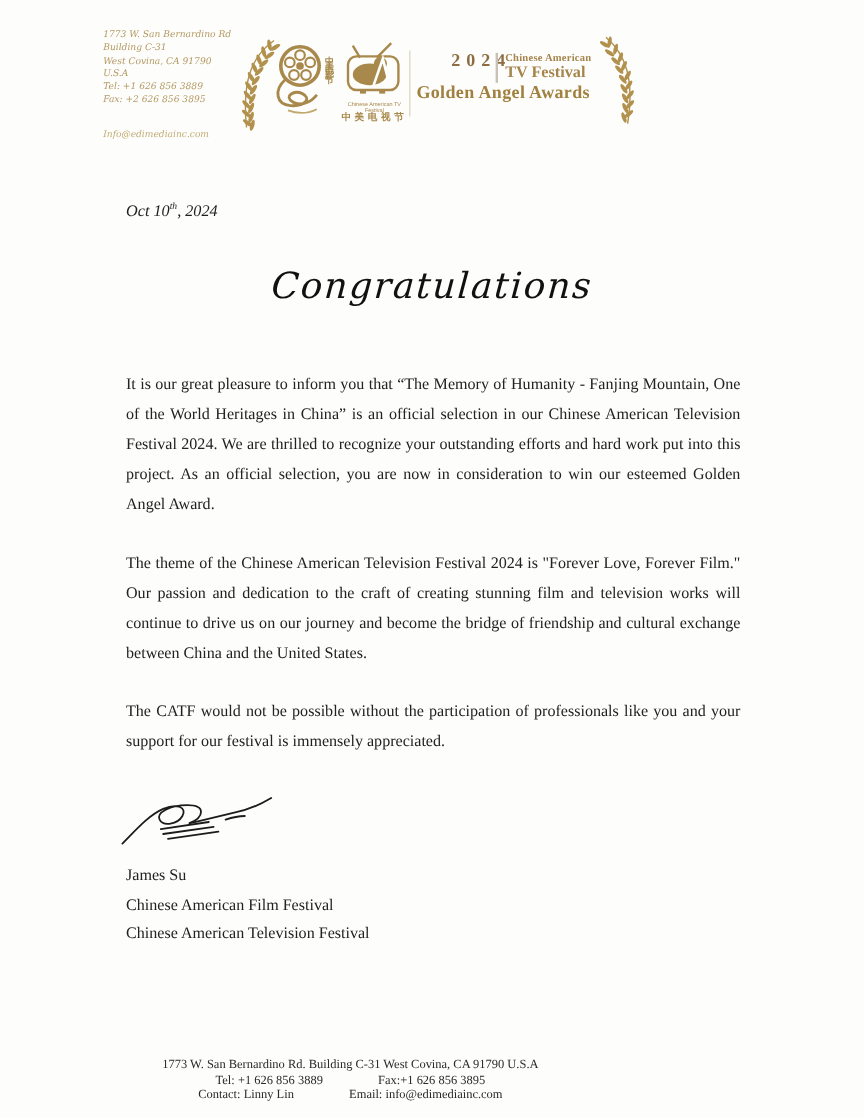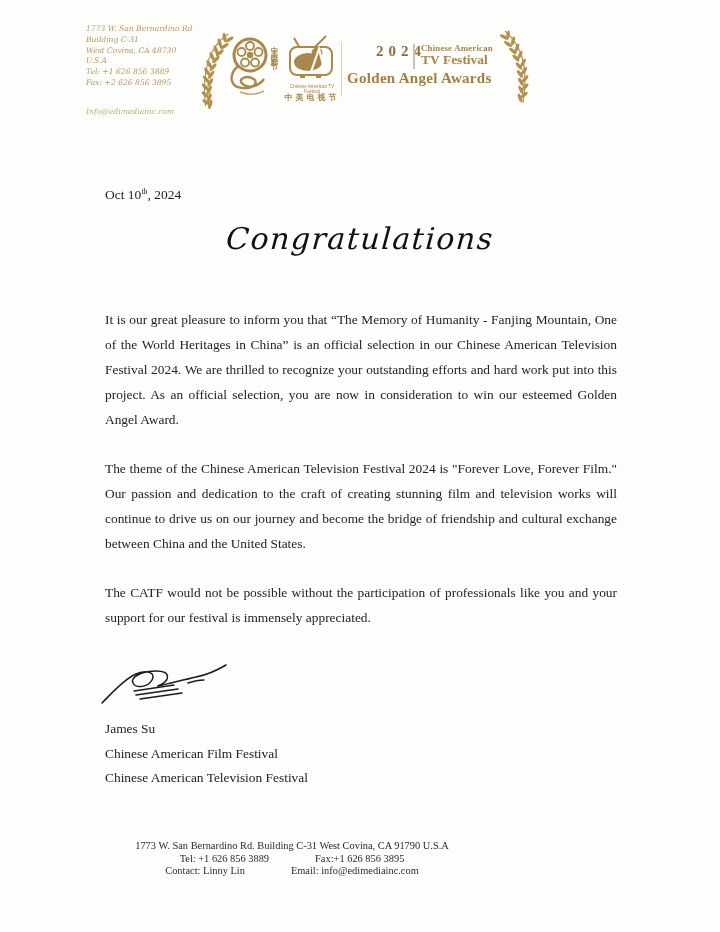--- a/index.html
+++ b/index.html
@@ -43,52 +43,52 @@
   .fest2{
     position:absolute;left:421px;top:52px;
     font-size:13.5px;font-weight:bold;color:#a5854b;
   }
   .award{
     position:absolute;left:347px;top:70px;
     font-size:15px;font-weight:bold;color:#a0813f;letter-spacing:0.3px;
   }
   .laurel-r{position:absolute;left:497px;top:27px;}
   
-  .date{position:absolute;left:105px;top:187px;font-size:13.5px;}
+  .date{position:absolute;left:105px;top:168px;font-size:13.5px;font-style:italic;}
   .date sup{font-size:8px;vertical-align:super;line-height:0;}
   .congrats{
     position:absolute;left:0;top:221px;width:720px;text-align:center;
     font-family:"DejaVu Serif", serif;font-style:italic;
     font-size:30px;letter-spacing:1.5px;color:#111;
     transform:skewX(-4deg);
   }
   .para{
     position:absolute;left:105px;width:512px;
     font-size:13.4px;line-height:25px;text-align:justify;color:#222;
   }
   .p1{top:294px;} .p2{top:443px;} .p3{top:567px;}
   .signature{position:absolute;left:100px;top:663px;}
   .signer{position:absolute;left:105px;top:717px;font-size:13.4px;line-height:24.7px;color:#222;}
   .signer div{white-space:nowrap;}
   
   .footer{
-    position:absolute;left:0;top:840px;width:584px;text-align:center;
+    position:absolute;left:0;top:882px;width:584px;text-align:center;
     font-size:10.4px;line-height:12.7px;color:#2a2a2a;
   }
   .footer .pair{display:inline-flex;gap:46px;}
 </style>
 </head>
 <body>
 
 <div class="page">
 
   <div class="addr">
     <div>1773 W. San Bernardino Rd</div>
     <div>Building C-31</div>
-    <div>West Covina, CA 48730 U.S.A</div>
+    <div>West Covina, CA 91790 U.S.A</div>
     <div>Tel: +1 626 856 3889</div>
     <div>Fax: +2 626 856 3895</div>
     <span class="email">Info@edimediainc.com</span>
   </div>
 
   <span class="logo-film">
     <svg width="44" height="84" viewBox="0 0 44 88">
       <path d="M36 6 C16 20 8 42 12 82" fill="none" stroke="#b2914d" stroke-width="1.2"></path>
       <g fill="#b2914d">
         <ellipse rx="5" ry="1.8" transform="translate(32,10) rotate(-100)"></ellipse>

